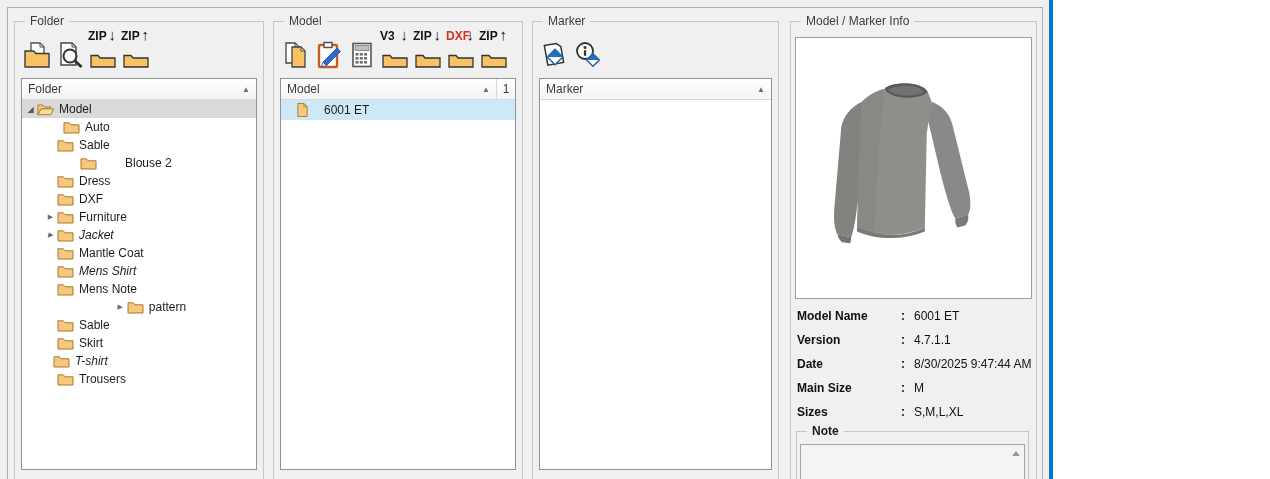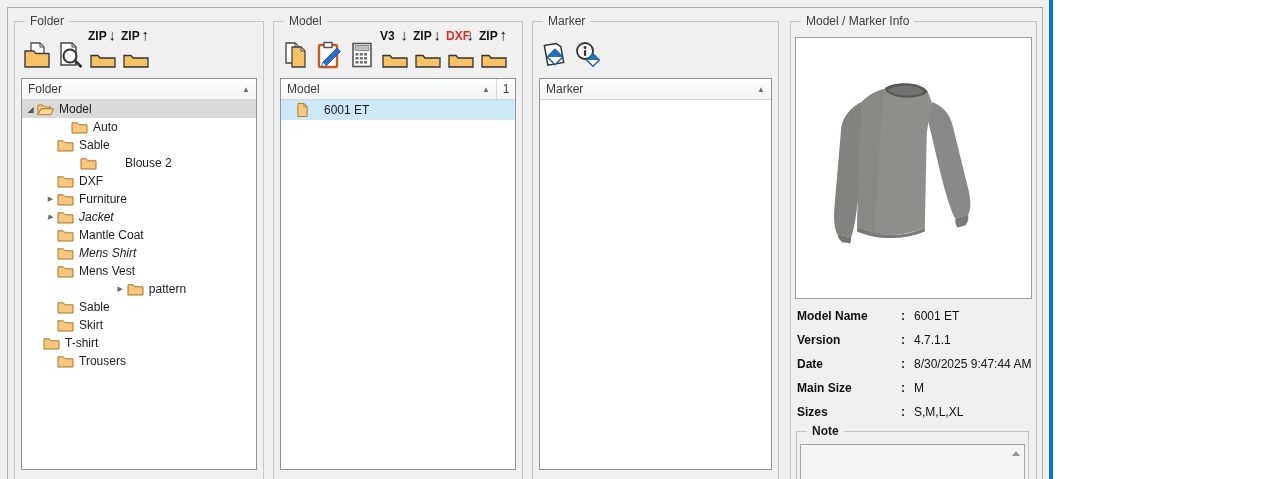--- a/index.html
+++ b/index.html
@@ -115,21 +115,21 @@
           <div class="tree-row selected" style="padding-left: 2px;">
             <span class="expander exp-open">◢</span>
             <span class="t-icon">
               <svg viewBox="0 0 18 14">
                 <path d="M1 13 L1 2.8 L6.3 2.8 L8 4.8 L14.5 4.8 L14.5 6.8 L4.5 6.8 Z" fill="#f7c67f" stroke="#a97b27" stroke-width="1"></path>
                 <path d="M4.5 6.8 L17.4 6.8 L14.8 13 L1 13 Z" fill="#fbd99e" stroke="#a97b27" stroke-width="1"></path>
               </svg>
             </span>
             <span class="t-label">Model</span>
           </div>
-          <div class="tree-row" style="padding-left: 28px; margin-left: 8px;">
+          <div class="tree-row" style="padding-left: 28px;">
             <span class="expander exp-closed"></span>
             <span class="t-icon">
               <svg viewBox="0 0 17 14">
                 <path d="M1 2.8 L6.3 2.8 L8 4.8 L16 4.8 L16 13 L1 13 Z" fill="#f7c67f" stroke="#a97b27" stroke-width="1"></path>
               </svg>
             </span>
             <span class="t-label">Auto</span>
           </div>
           <div class="tree-row" style="padding-left: 22px;">
             <span class="expander exp-closed"></span>
@@ -141,20 +141,29 @@
             <span class="t-label">Sable</span>
           </div>
           <div class="tree-row" style="padding-left: 22px; gap: 23px;">
             <span class="expander exp-closed"></span>
             <span class="t-icon">
               <svg viewBox="0 0 17 14">
                 <path d="M1 2.8 L6.3 2.8 L8 4.8 L16 4.8 L16 13 L1 13 Z" fill="#f7c67f" stroke="#a97b27" stroke-width="1"></path>
               </svg>
             </span>
             <span class="t-label">Blouse 2</span>
+          </div>
+          <div class="tree-row" style="padding-left: 22px;">
+            <span class="expander exp-closed"></span>
+            <span class="t-icon">
+              <svg viewBox="0 0 17 14">
+                <path d="M1 2.8 L6.3 2.8 L8 4.8 L16 4.8 L16 13 L1 13 Z" fill="#f7c67f" stroke="#a97b27" stroke-width="1"></path>
+              </svg>
+            </span>
+            <span class="t-label">Dress</span>
           </div>
           <div class="tree-row" style="padding-left: 22px;">
             <span class="expander exp-closed"></span>
             <span class="t-icon">
               <svg viewBox="0 0 17 14">
                 <path d="M1 2.8 L6.3 2.8 L8 4.8 L16 4.8 L16 13 L1 13 Z" fill="#f7c67f" stroke="#a97b27" stroke-width="1"></path>
               </svg>
             </span>
             <span class="t-label">DXF</span>
           </div>
@@ -194,21 +203,21 @@
             </span>
             <span class="t-label">Mens Shirt</span>
           </div>
           <div class="tree-row" style="padding-left: 22px;">
             <span class="expander exp-closed"></span>
             <span class="t-icon">
               <svg viewBox="0 0 17 14">
                 <path d="M1 2.8 L6.3 2.8 L8 4.8 L16 4.8 L16 13 L1 13 Z" fill="#f7c67f" stroke="#a97b27" stroke-width="1"></path>
               </svg>
             </span>
-            <span class="t-label">Mens Vest</span>
+            <span class="t-label">Mens Note</span>
           </div>
           <div class="tree-row" style="padding-left: 22px; justify-content: center;">
             <span class="expander exp-closed">▶</span>
             <span class="t-icon">
               <svg viewBox="0 0 17 14">
                 <path d="M1 2.8 L6.3 2.8 L8 4.8 L16 4.8 L16 13 L1 13 Z" fill="#f7c67f" stroke="#a97b27" stroke-width="1"></path>
               </svg>
             </span>
             <span class="t-label">pattern</span>
           </div>
@@ -223,21 +232,21 @@
           </div>
           <div class="tree-row" style="padding-left: 22px;">
             <span class="expander exp-closed"></span>
             <span class="t-icon">
               <svg viewBox="0 0 17 14">
                 <path d="M1 2.8 L6.3 2.8 L8 4.8 L16 4.8 L16 13 L1 13 Z" fill="#f7c67f" stroke="#a97b27" stroke-width="1"></path>
               </svg>
             </span>
             <span class="t-label">Skirt</span>
           </div>
-          <div class="tree-row" style="padding-left: 8px;">
+          <div class="tree-row" style="padding-left: 18px; font-style: italic;">
             <span class="expander exp-closed"></span>
             <span class="t-icon">
               <svg viewBox="0 0 17 14">
                 <path d="M1 2.8 L6.3 2.8 L8 4.8 L16 4.8 L16 13 L1 13 Z" fill="#f7c67f" stroke="#a97b27" stroke-width="1"></path>
               </svg>
             </span>
             <span class="t-label">T-shirt</span>
           </div>
           <div class="tree-row" style="padding-left: 22px;">
             <span class="expander exp-closed"></span>

